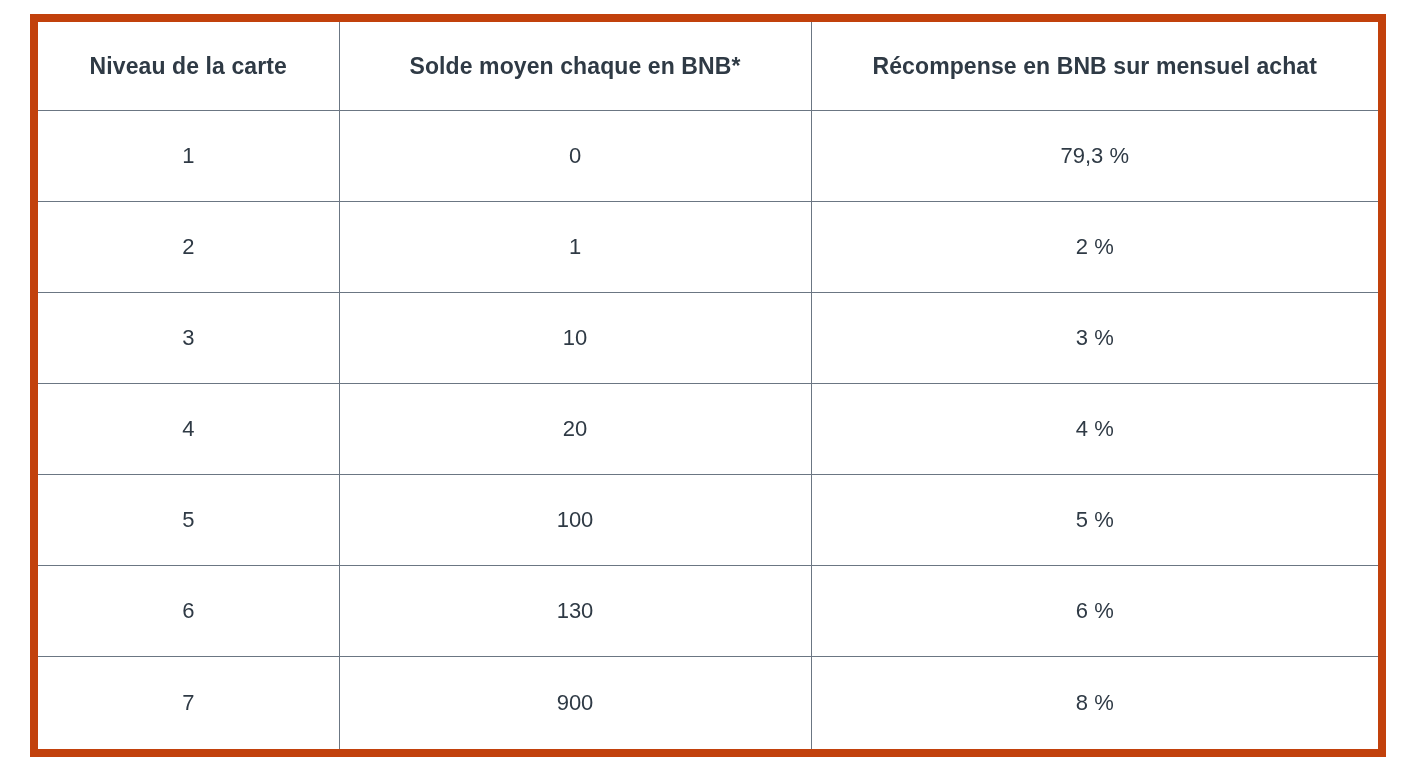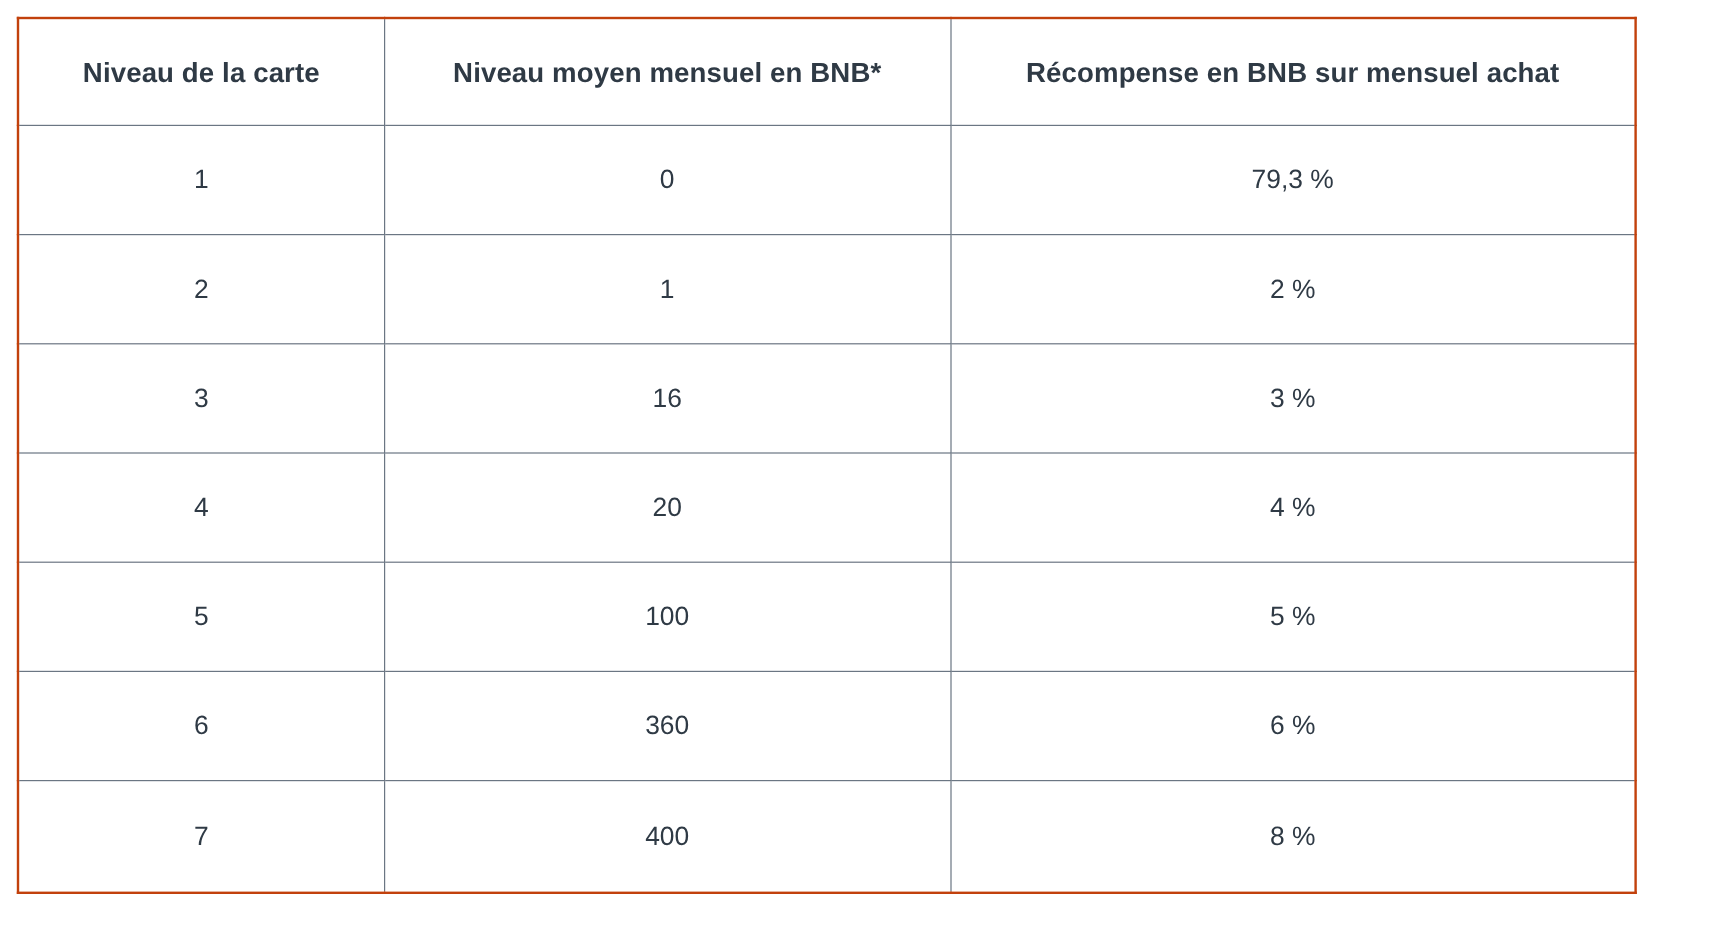--- a/index.html
+++ b/index.html
@@ -17,23 +17,23 @@
   .page {
     box-sizing: border-box;
     width: 1426px;
     height: 778px;
     padding: 14px 34px 30px 14px;
     background: #ffffff;
   }
   table.reward-table {
     border-collapse: collapse;
     width: 1348px;
-    margin-left: 0;
+    margin-left: 16px;
     table-layout: fixed;
-    border: 2px solid #c2410c;
+    border: 8px solid #c2410c;
   }
   table.reward-table col.c1 { width: 305px; }
   table.reward-table col.c2 { width: 472px; }
   table.reward-table col.c3 { width: 571px; }
 
   table.reward-table th,
   table.reward-table td {
     border: 1px solid #6b7683;
     text-align: center;
     vertical-align: middle;
@@ -61,55 +61,55 @@
 <div class="page">
   <table class="reward-table">
     <colgroup>
       <col class="c1">
       <col class="c2">
       <col class="c3">
     </colgroup>
     <thead>
       <tr>
         <th>Niveau de la carte</th>
-        <th>Niveau moyen mensuel en BNB*</th>
+        <th>Solde moyen chaque en BNB*</th>
         <th>Récompense en BNB sur mensuel achat</th>
       </tr>
     </thead>
     <tbody>
       <tr>
         <td>1</td>
         <td>0</td>
         <td>79,3 %</td>
       </tr>
       <tr>
         <td>2</td>
         <td>1</td>
         <td>2 %</td>
       </tr>
       <tr>
         <td>3</td>
-        <td>16</td>
+        <td>10</td>
         <td>3 %</td>
       </tr>
       <tr>
         <td>4</td>
         <td>20</td>
         <td>4 %</td>
       </tr>
       <tr>
         <td>5</td>
         <td>100</td>
         <td>5 %</td>
       </tr>
       <tr>
         <td>6</td>
-        <td>360</td>
+        <td>130</td>
         <td>6 %</td>
       </tr>
       <tr>
         <td>7</td>
-        <td>400</td>
+        <td>900</td>
         <td>8 %</td>
       </tr>
     </tbody>
   </table>
 </div>
 
 </body></html>

